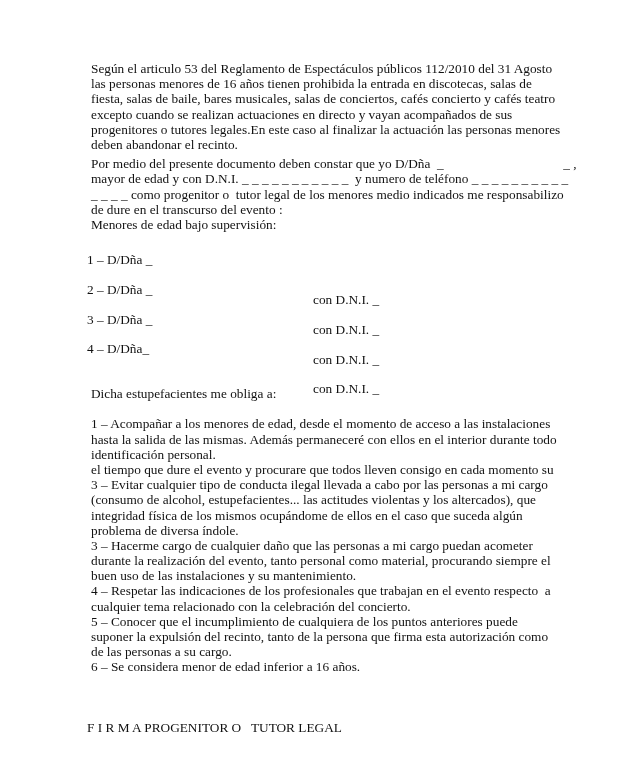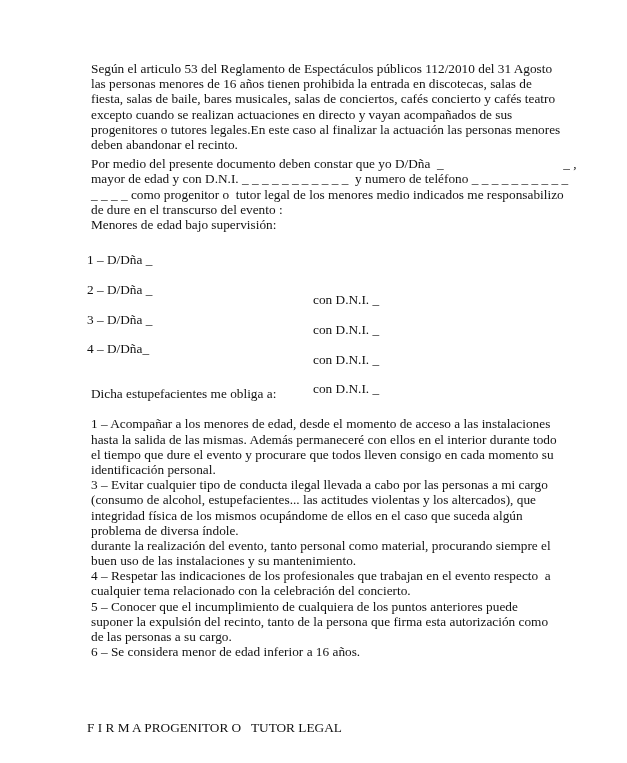--- a/index.html
+++ b/index.html
@@ -101,26 +101,27 @@
     </div>
   </div>
 
   <div style="height:11px"></div>
 
   <div class="para">
     <span class="line">Dicha estupefacientes me obliga a:</span>
     <div class="gap-small"></div>
     <span class="line">1 – Acompañar a los menores de edad, desde el momento de acceso a las instalaciones</span>
     <span class="line">hasta la salida de las mismas. Además permaneceré con ellos en el interior durante todo</span>
+    <span class="line">identificación personal.</span>
     <span class="line">el tiempo que dure el evento y procurare que todos lleven consigo en cada momento su</span>
-    <span class="line">identificación personal.</span>
     <span class="line">3 – Evitar cualquier tipo de conducta ilegal llevada a cabo por las personas a mi cargo</span>
     <span class="line">(consumo de alcohol, estupefacientes... las actitudes violentas y los altercados), que</span>
     <span class="line">integridad física de los mismos ocupándome de ellos en el caso que suceda algún</span>
     <span class="line">problema de diversa índole.</span>
+    <span class="line">3 – Hacerme cargo de cualquier daño que las personas a mi cargo puedan acometer</span>
     <span class="line">durante la realización del evento, tanto personal como material, procurando siempre el</span>
     <span class="line">buen uso de las instalaciones y su mantenimiento.</span>
     <span class="line">4 – Respetar las indicaciones de los profesionales que trabajan en el evento respecto  a</span>
     <span class="line">cualquier tema relacionado con la celebración del concierto.</span>
     <span class="line">5 – Conocer que el incumplimiento de cualquiera de los puntos anteriores puede</span>
     <span class="line">suponer la expulsión del recinto, tanto de la persona que firma esta autorización como</span>
     <span class="line">de las personas a su cargo.</span>
     <span class="line">6 – Se considera menor de edad inferior a 16 años.</span>
   </div>
 </div>

